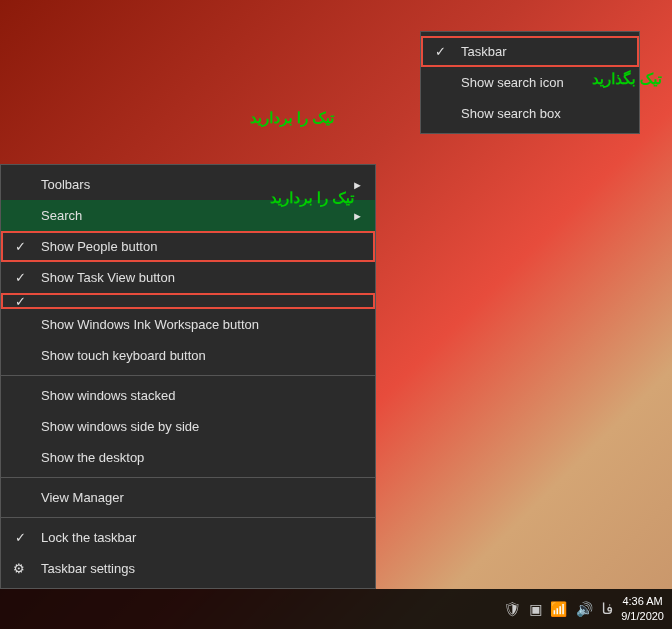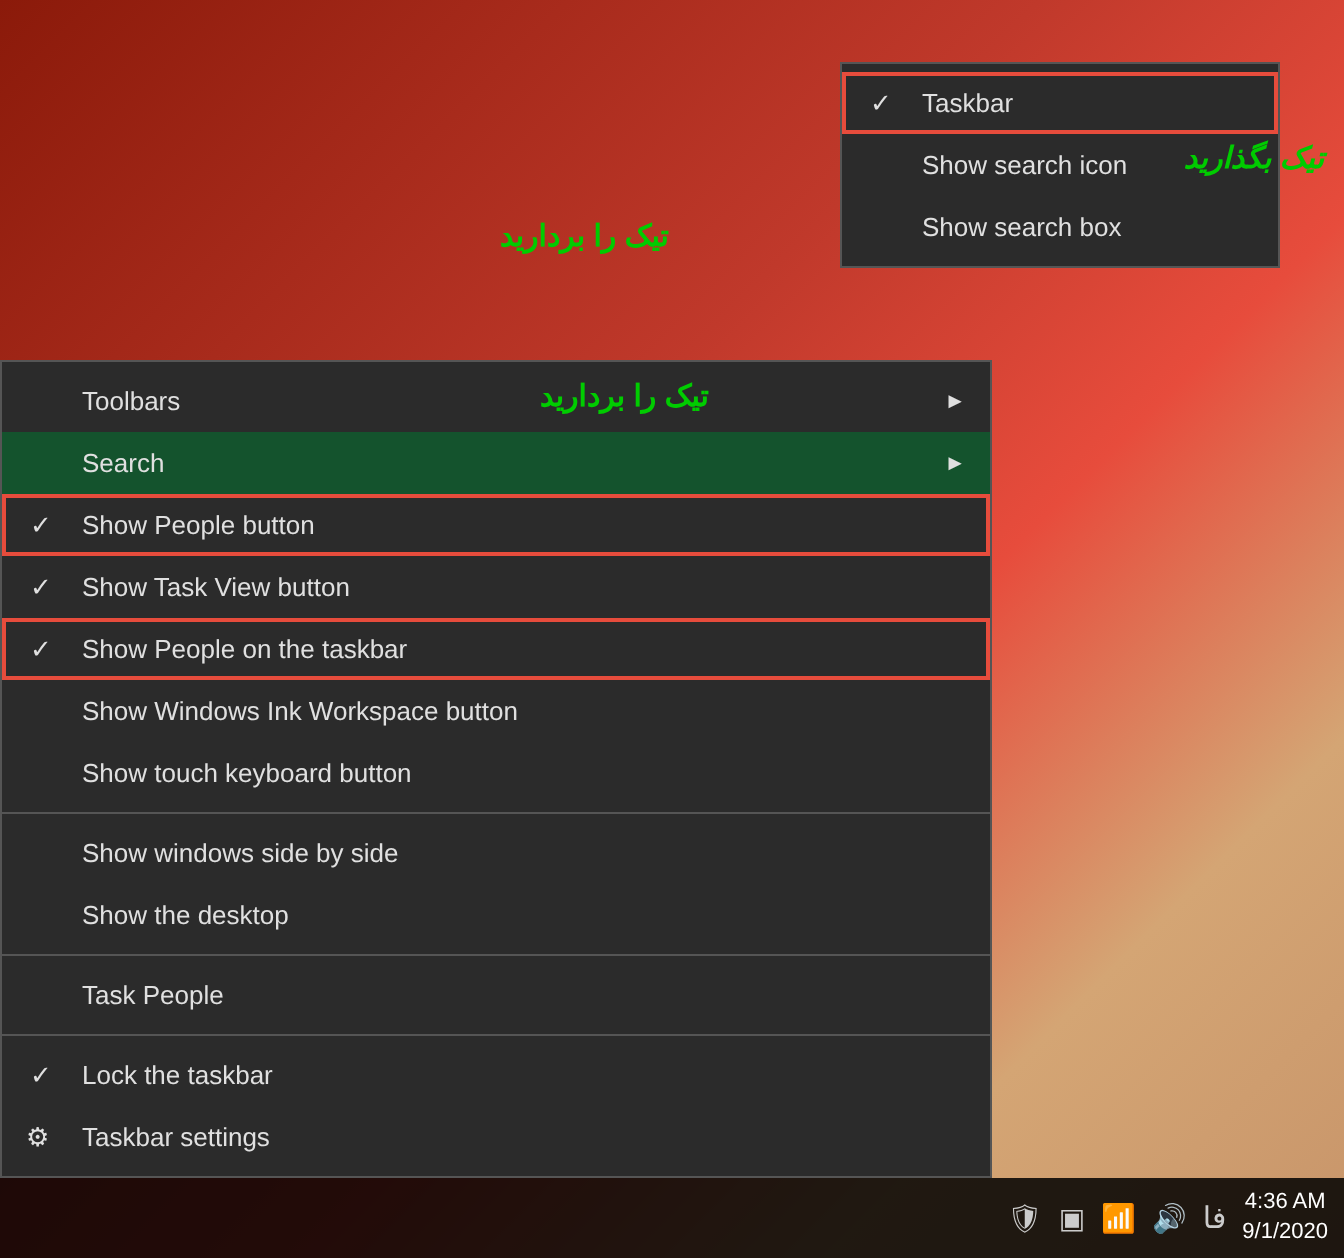--- a/index.html
+++ b/index.html
@@ -53,21 +53,21 @@
       color: white;
       font-size: 11px;
       line-height: 1.4;
     }
 
     
     .context-menu {
       position: absolute;
       bottom: 40px;
       left: 0;
-      width: 496px;
+      width: 376px;
       background: #2b2b2b;
       border: 1px solid #555;
       z-index: 100;
       padding: 4px 0;
     }
 
     .menu-item {
       display: flex;
       align-items: center;
       padding: 8px 16px 8px 40px;
@@ -194,47 +194,49 @@
     <span>Show People button</span>
   </div>
 
   <div class="menu-item">
     <span class="check-mark">✓</span>
     <span>Show Task View button</span>
   </div>
 
   <div class="menu-item highlighted">
     <span class="check-mark">✓</span>
-    <span>Show People on the taskbar</span>
   </div>
 
   <div class="menu-item">
     <span>Show Windows Ink Workspace button</span>
   </div>
 
   <div class="menu-item">
     <span>Show touch keyboard button</span>
   </div>
 
   <div class="menu-separator"></div>
 
 
+  <div class="menu-item">
+    <span>Show windows stacked</span>
+  </div>
 
   <div class="menu-item">
     <span>Show windows side by side</span>
   </div>
 
   <div class="menu-item">
     <span>Show the desktop</span>
   </div>
 
   <div class="menu-separator"></div>
 
   <div class="menu-item">
-    <span>Task People</span>
+    <span>View Manager</span>
   </div>
 
   <div class="menu-separator"></div>
 
   <div class="menu-item">
     <span class="check-mark">✓</span>
     <span>Lock the taskbar</span>
   </div>
 
   <div class="menu-item">
@@ -256,21 +258,21 @@
 
   <div class="submenu-item">
     <span>Show search box</span>
   </div>
 </div>
 
 <div class="annotation-cortana">تیک را بردارید</div>
 
 <div class="annotation-people">تیک را بردارید</div>
 
-<div style="position:absolute; right: 10px; top: 70px; font-size:15px; font-weight:bold; color:#00cc00; font-family:Arial,sans-serif; direction:rtl; z-index:200; white-space:nowrap;font-style:italic;">تیک بگذارید</div>
+<div style="position:absolute; right: 10px; top: 70px; font-size:15px; font-weight:bold; color:#00cc00; font-family:Arial,sans-serif; direction:rtl; z-index:200; white-space:nowrap;">تیک بگذارید</div>
 
 <div class="taskbar">
   <div class="taskbar-icons">
     <span class="taskbar-icon">🛡</span>
     <span class="taskbar-icon">▣</span>
     <span class="taskbar-icon">📶</span>
     <span class="taskbar-icon">🔊</span>
     <span class="taskbar-icon" style="font-size:15px;">فا</span>
   </div>
   <div class="taskbar-time">

